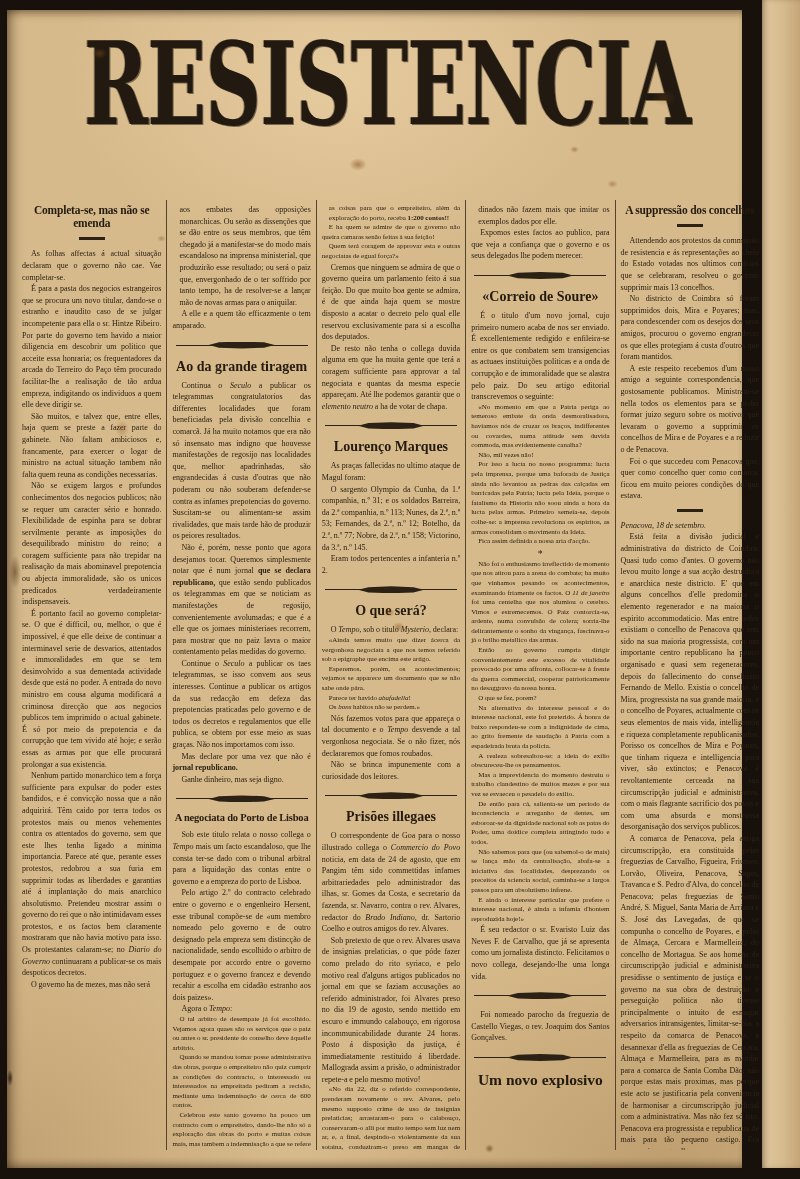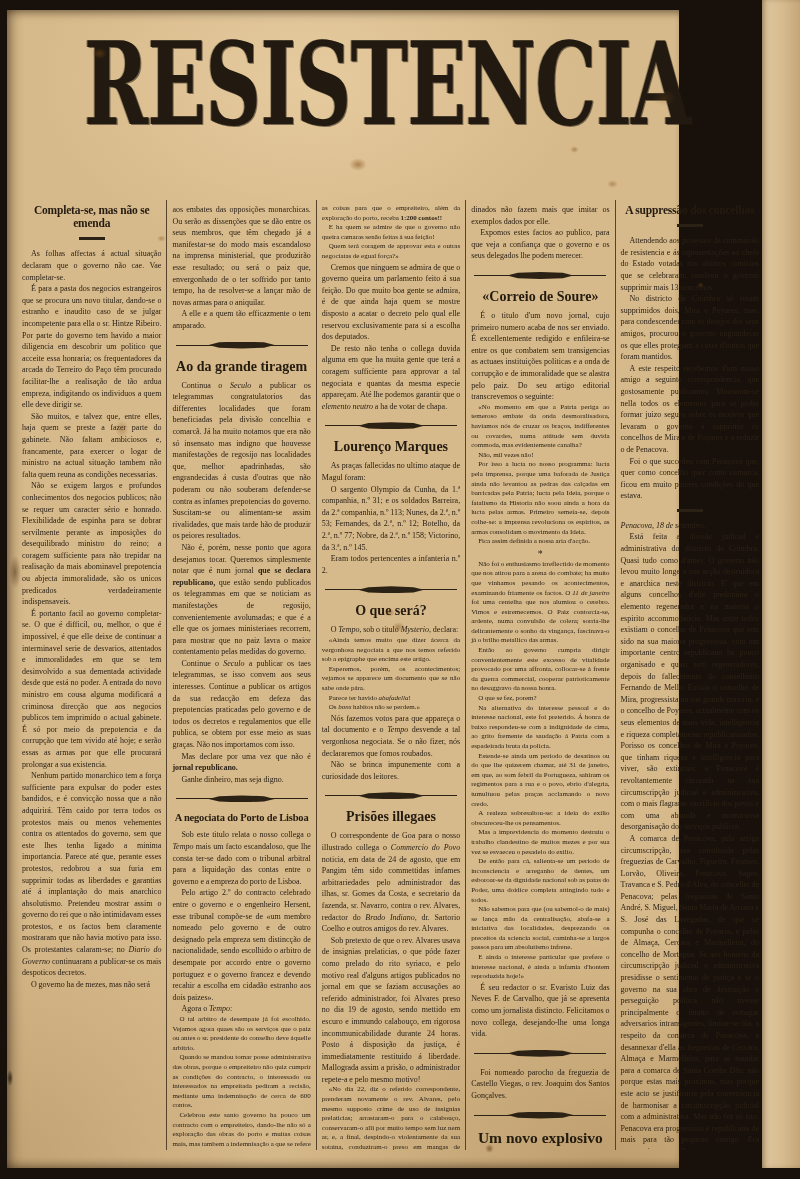--- a/index.html
+++ b/index.html
@@ -2,21 +2,21 @@
 <html><head>
 <meta charset="utf-8">
 <style>
   html,body{margin:0;padding:0;}
   body{
     width:800px;height:1179px;position:relative;overflow:hidden;
     background:#18110b;
     font-family:"Liberation Serif", serif;
   }
   .page{
-    position:absolute;left:7px;top:10px;width:672px;height:1158px;
+    position:absolute;left:7px;top:10px;width:735px;height:1158px;
     background:
       radial-gradient(ellipse 420px 280px at 45% 6%, rgba(236,210,168,.7) 0%, rgba(236,210,168,0) 65%),
       radial-gradient(ellipse 600px 420px at 90% 100%, rgba(160,124,74,.45) 0%, rgba(160,124,74,0) 60%),
       radial-gradient(ellipse 500px 500px at 0% 100%, rgba(150,115,70,.35) 0%, rgba(150,115,70,0) 55%),
       #d7ba8b;
     box-shadow: inset 9px 0 14px -7px rgba(40,24,8,.65), inset 0 8px 10px -6px rgba(40,24,8,.5), inset 0 -8px 10px -6px rgba(40,24,8,.45);
   }
   .page2{
     position:absolute;left:762px;top:0;width:38px;height:1168px;
     background:linear-gradient(90deg,#e0c79f 0%, #d6bb8e 55%, #c4a578 100%);
@@ -43,21 +43,21 @@
     position:absolute;left:10px;top:190px;width:747px;height:950px;
     display:flex;color:#2b2115;
   }
   .col{width:20%;padding:4px 5px 0 5px;overflow:hidden;box-sizing:border-box;}
   .col + .col{border-left:1px solid #55432c;}
   .para{
     margin:0;font-size:8px;line-height:11.6px;text-align:justify;text-indent:9px;
     word-spacing:-0.2px;
   }
   .para.small{font-size:7px;line-height:9.6px;text-indent:7px;}
-  .para.noindent{text-indent:0;}
+  .para.noindent{text-indent:0;margin-left:7px;}
   .para.center{text-align:left;text-indent:0;}
   .para.italic{font-style:italic;}
   .hl{margin:8px 0 5px;text-align:center;font-weight:bold;text-indent:0;color:#241b10;line-height:1.15;}
   h2.hl{font-size:14px;}
   .hl.xl{font-size:15.5px;}
   .hl.lg{font-size:14px;}
   .hl.md{font-size:11.5px;letter-spacing:-0.2px;}
   .hl.sm{font-size:10.5px;letter-spacing:-0.2px;}
   .col > :first-child{margin-top:0;}
   .dash{width:26px;height:3px;background:#2b2115;margin:7px auto 8px;}
@@ -142,21 +142,20 @@
         <p class="para ">É o titulo d'um novo jornal, cujo primeiro numero acaba de nos ser enviado. É excellentemente redigido e enfileira-se entre os que combatem sem transigencias as actuaes instituições politicas e a onda de corrupção e de immoralidade que se alastra pelo paiz. Do seu artigo editorial transcrevemos o seguinte:</p>
         <p class="para small">«No momento em que a Patria periga ao temeroso embate da onda desmoralisadora, haviamos nós de cruzar os braços, indifferentes ou covardes, numa attitude sem duvida commoda, mas evidentemente canalha?</p>
         <p class="para small">Não, mil vezes não!</p>
         <p class="para small">Por isso a lucta no nosso programma: lucta pela imprensa, porque uma baforada de Justiça ainda não levantou as pedras das calçadas em barricadas pela Patria; lucta pela Ideia, porque o fatalismo da Historia não soou ainda a hora da lucta pelas armas. Primeiro semeia-se, depois colhe-se: a imprensa revoluciona os espiritos, as armas consolidam o movimento da Ideia.</p>
         <p class="para small">Fica assim definida a nossa aria d'acção.</p>
         <div class="star">*</div>
         <p class="para small">Não foi o enthusiasmo irreflectido de momento que nos atirou para a arena do combate; ha muito que vinhamos pesando os acontecimentos, examinando friamente os factos. O <i>11 de janeiro</i> foi uma centelha que nos alumiou o cerebro. Vimos e estremecemos. O Paiz contorcia-se, ardente, numa convulsão de colera; sorria-lhe delirantemente o sonho da vingança, fascinava-o já o brilho metallico das armas.</p>
         <p class="para small">Então ao governo cumpria dirigir convenientemente este excesso de vitalidade provocado por uma affronta, collocar-se á frente da guerra commercial, cooperar patrioticamente no desaggravo da nossa honra.</p>
         <p class="para small">O que se fez, porem?</p>
         <p class="para small">Na alternativa do interesse pessoal e do interesse nacional, este foi preterido. Á honra de baixo respondeu-se com a indignidade de cima, ao grito fremente de saudação á Patria com a espadeirada bruta da policia.</p>
-        <p class="para small">Estende-se ainda um periodo de desatinos ou do que lhe quizerem chamar, até 31 de janeiro, em que, ao som febril da Portugueza, sahiram os regimentos para a rua e o povo, ebrio d'alegria, tumultuou pelas praças acclamando o novo credo.</p>
         <p class="para small">A realeza sobresaltou-se: a ideia do exilio obscureceu-lhe os pensamentos.</p>
         <p class="para small">Mas a imprevidencia do momento destruiu o trabalho clandestino de muitos mezes e por sua vez se esvaeceu o pesadelo do exilio.</p>
         <p class="para small">De então para cá, salienta-se um periodo de inconsciencia e arreganho de dentes, um esboroar-se da dignidade nacional sob as patas do Poder, uma doidice completa attingindo tudo e todos.</p>
         <p class="para small">Não sabemos para que (ou sabemol-o de mais) se lança mão da centralisação, abafa-se a iniciativa das localidades, desprezando os preceitos da sciencia social, caminha-se a largos passos para um absolutismo infrene.</p>
         <p class="para small">E ainda o interesse particular que prefere o interesse nacional, é ainda a infamia d'hontem reproduzida hoje!»</p>
         <p class="para ">É seu redactor o sr. Evaristo Luiz das Neves F. de Carvalho, que já se apresenta como um jornalista distincto. Felicitamos o novo collega, desejando-lhe uma longa vida.</p>
         <div class="orn"></div>
         <p class="para ">Foi nomeado parocho da freguezia de Castello Viegas, o rev. Joaquim dos Santos Gonçalves.</p>
         <div class="orn"></div>
         <h2 class="hl xl">Um novo explosivo</h2>

